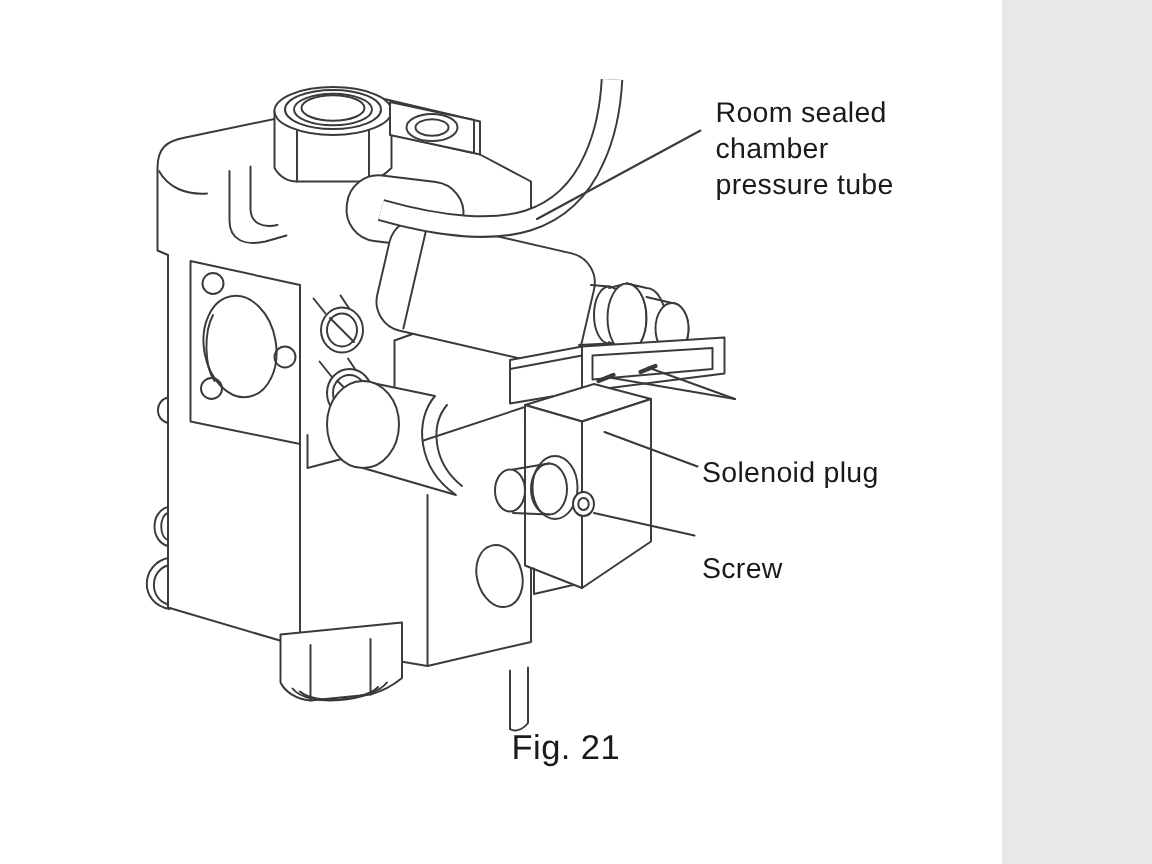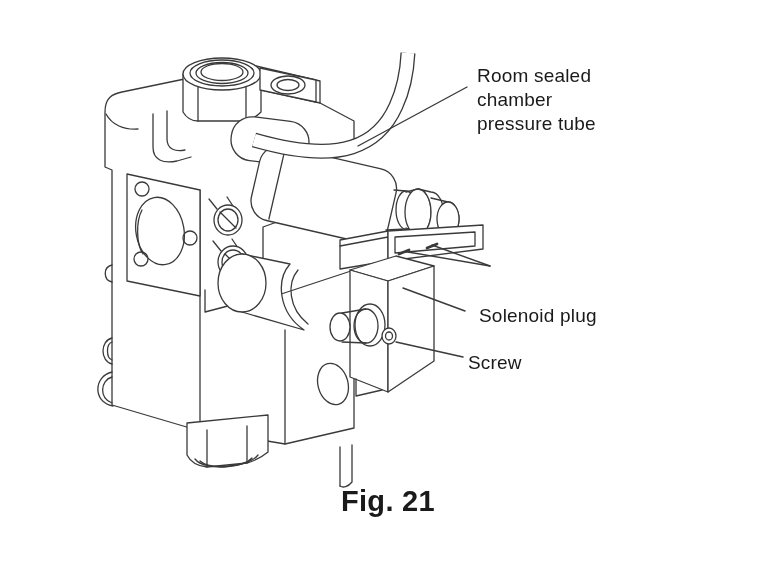--- a/index.html
+++ b/index.html
@@ -2,37 +2,37 @@
 <html style="--line: #3a3a3a; --text: #1a1a1a; --bg: #ffffff;"><head>
 <meta charset="utf-8">
 <style>
   :root{
     --line:#3a3a3a;
     --text:#1a1a1a;
     --bg:#ffffff;
   }
   html,body{margin:0;padding:0;background:#e8e8e8;}
   #stage{
-    position:relative;width:768px;height:576px;background:var(--bg);
+    position:relative;width:668px;height:576px;background:var(--bg);
     overflow:hidden;font-family:"Liberation Sans",sans-serif;
   }
   svg{position:absolute;left:0;top:0;}
   svg *{vector-effect:non-scaling-stroke;}
   .s{fill:none;stroke:var(--line);stroke-width:1.3;stroke-linejoin:round;stroke-linecap:round;}
   .f{fill:#fff;stroke:var(--line);stroke-width:1.3;stroke-linejoin:round;}
   .thick{stroke:var(--line);stroke-width:2.8;stroke-linecap:round;}
   .tube-outer{fill:none;stroke:var(--line);stroke-width:15;stroke-linecap:butt;}
   .tube-inner{fill:none;stroke:#fff;stroke-width:12.4;stroke-linecap:butt;}
   .leader{fill:none;stroke:var(--line);stroke-width:1.4;stroke-linecap:round;}
   .callout{
     position:absolute;color:var(--text);font-size:19px;line-height:24px;
     white-space:pre-line;letter-spacing:0.2px;
   }
   .caption{
-    position:absolute;color:var(--text);font-weight:bold;font-size:29px;
+    position:absolute;color:var(--text);font-weight:normal;font-size:23px;
     letter-spacing:0.3px;
   }
 </style>
 </head>
 <body>
 
 <div id="stage">
 
   <svg width="768" height="576" viewBox="0 0 768 576">
 
@@ -189,18 +189,18 @@
       <path class="leader" d="M465,311 L403,288"></path>
       <path class="leader" d="M463,357 L396,342"></path>
     </g>
   </svg>
 
   <div class="callout" style="left:477px;top:64px;">Room sealed
 chamber
 pressure tube</div>
 
 
-  <div class="callout" style="left:468px;top:304px;margin-left:11px;">Solenoid plug</div>
-
-  <div class="callout" style="left:468px;top:351px;">Screw</div>
+  <div class="callout" style="left:468px;top:304px;">Solenoid plug</div>
+
+  <div class="callout" style="left:468px;top:368px;">Screw</div>
 
   <div class="caption" style="left:341px;top:485px;">Fig. 21</div>
 </div>
 
 </body></html>

